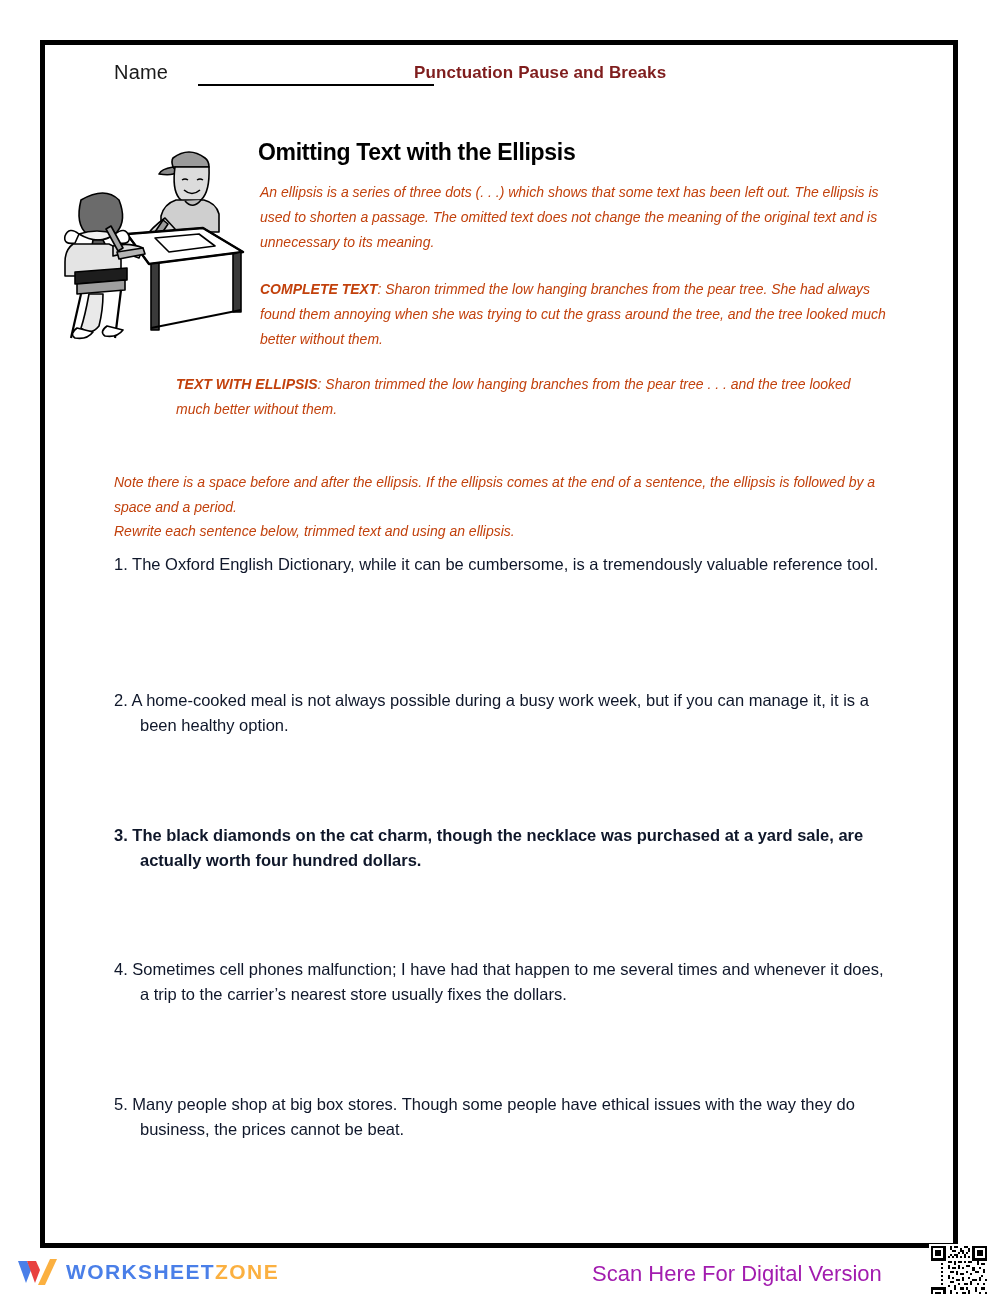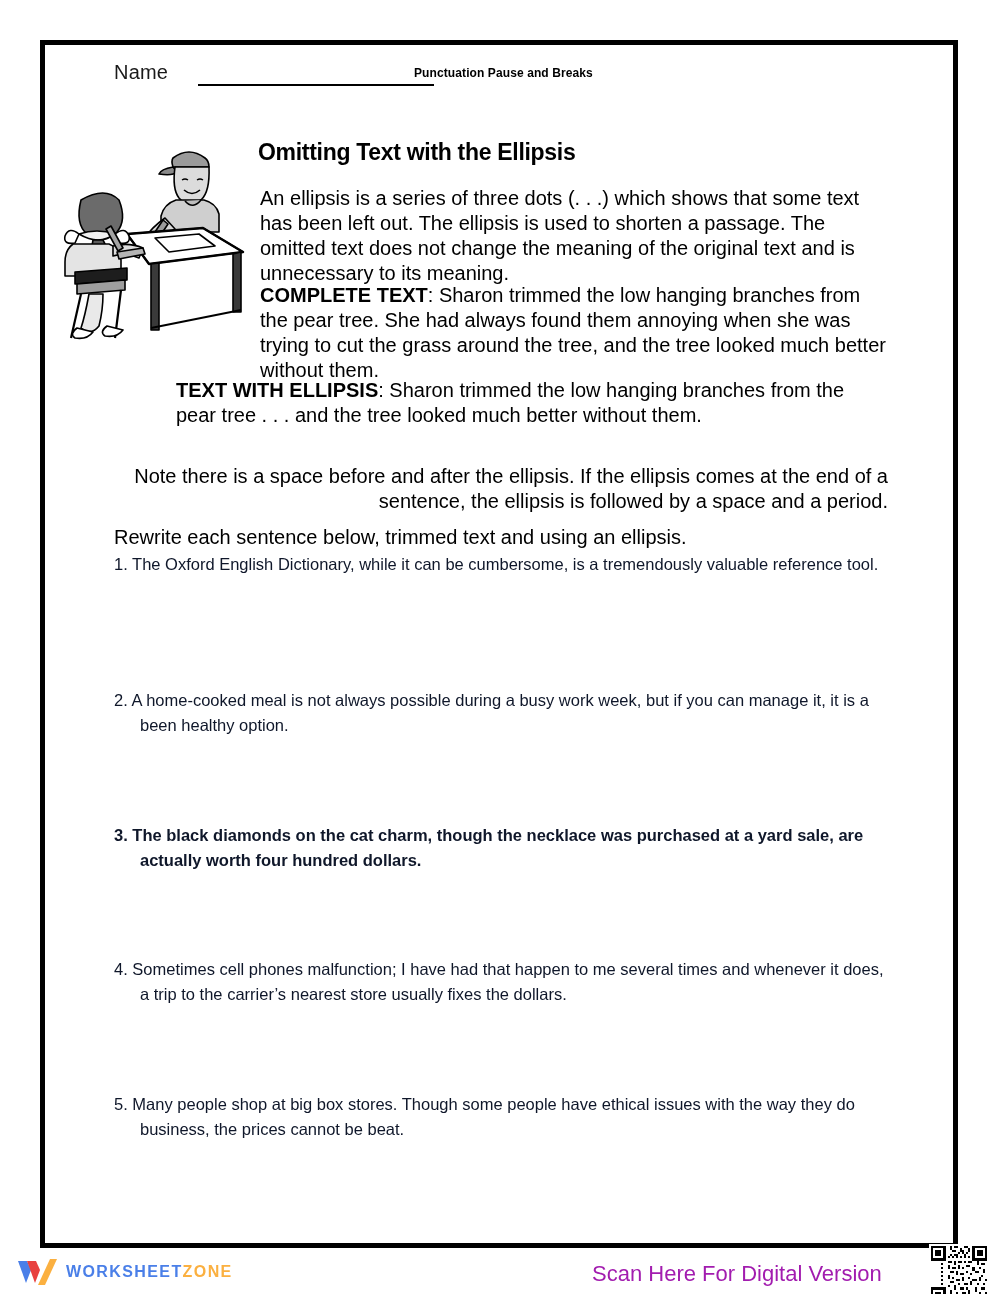--- a/index.html
+++ b/index.html
@@ -49,24 +49,24 @@
     left: 84px;
     top: 25px;
     width: 236px;
     height: 0;
     border-bottom: 2px solid #000000;
   }
   .header-subtitle {
     position: absolute;
     left: 300px;
     top: 2px;
-    font-size: 12px;
+    font-size: 17px;
     font-weight: bold;
     line-height: 24px;
-    color: #000000;
+    color: #7f1d1d;
     letter-spacing: .1px;
     white-space: nowrap;
   }
 
   
   .worksheet-title {
     position: absolute;
     left: 258px;
     top: 117px;
     width: 640px;
@@ -83,30 +83,31 @@
     left: 55px;
     top: 142px;
     width: 196px;
     height: 205px;
   }
   .illustration svg { display: block; width: 100%; height: 100%; }
 
   
   .para {
     position: absolute;
-    font-size: 20px;
+    font-size: 14px;
     line-height: 25px;
-    color: #000000;
+    color: #c2410c;
+    font-style: italic;
   }
   .para b { font-weight: bold; }
 
   .p-intro   { left: 260px; top: 166px; width: 628px; }
   .p-complete{ left: 260px; top: 263px; width: 628px; }
   .p-ellipsis{ left: 176px; top: 358px; width: 712px; }
-  .p-note    { left: 114px; top: 444px; width: 774px; text-align: right; }
+  .p-note    { left: 114px; top: 456px; width: 774px; }
   .p-rewrite { left: 114px; top: 505px; width: 774px; }
 
   
   .item {
     position: absolute;
     left: 114px;
     width: 774px;
     font-size: 16.5px;
     line-height: 25px;
     color: #0f172a;
@@ -132,21 +133,21 @@
   .logo {
     position: absolute;
     left: 16px;
     top: 6px;
     display: flex;
     align-items: center;
     height: 32px;
   }
   .logo-mark { width: 44px; height: 30px; display: block; }
   .logo-text {
-    font-size: 16px;
+    font-size: 21px;
     font-weight: bold;
     letter-spacing: 1.4px;
     margin-left: 6px;
     white-space: nowrap;
   }
   .logo-text .w { color: #4a7fe8; }
   .logo-text .z { color: #fbb040; }
 
   .scan-text {
     position: absolute;

